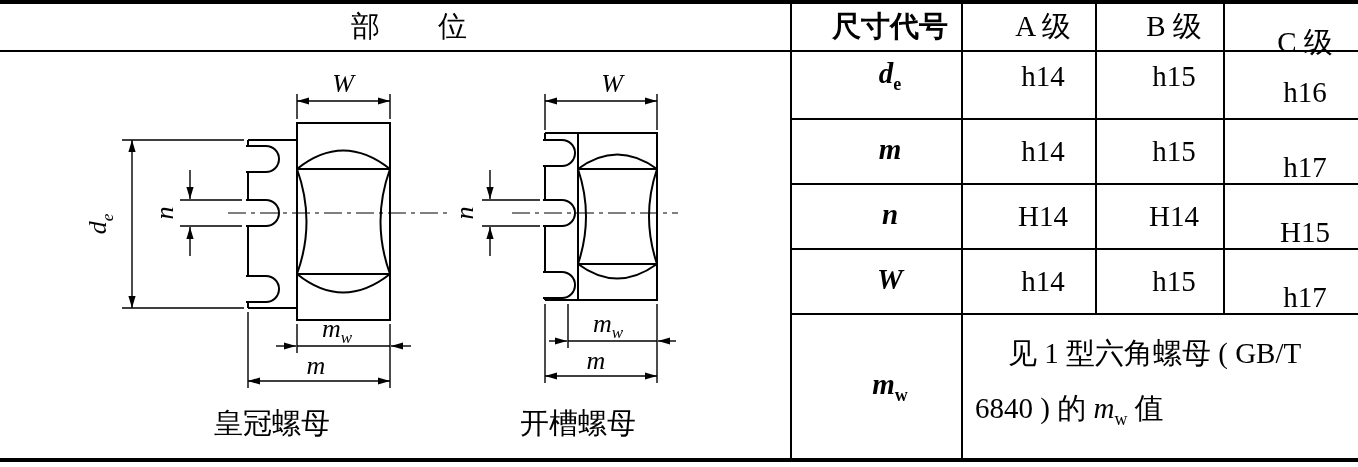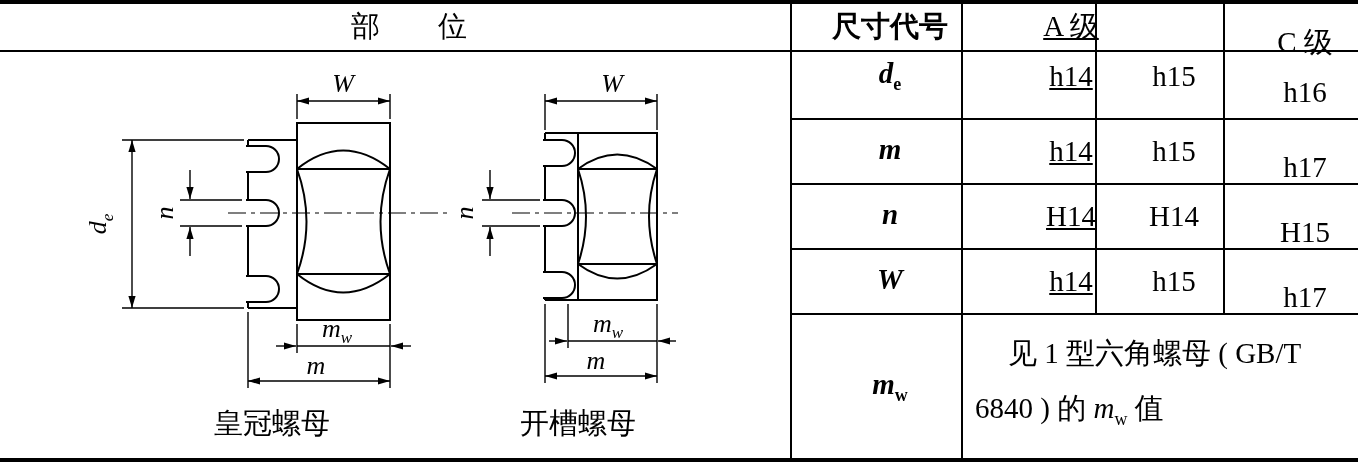--- a/index.html
+++ b/index.html
@@ -8,21 +8,21 @@
     position:relative; width:1358px; height:467px; background:#fff;
     font-family:"Liberation Serif","DejaVu Serif",serif; color:#000; overflow:hidden;
   }
   .hline,.vline { position:absolute; background:#000; }
   .cell {
     position:absolute; display:flex; align-items:center; justify-content:center;
     font-size:29px;
     padding-left:28px;
   }
   .c0 { left:790px; width:172px;font-weight:bold; }
-  .c1 { left:990px; width:134px;text-decoration:underline; }
+  .c1 { left:962px; width:134px; }
   .c2 { left:1096px; width:128px; }
   .c3 { left:1224px; width:134px;margin-top:16px; }
   .rh { top:4px;  height:46px; }
   .r1 { top:52px;  height:48px;border-radius:13px; }
   .r2 { top:120px; height:63px; }
   .r3 { top:185px; height:63px; }
   .r4 { top:250px; height:63px; }
   .r5 { top:315px; height:143px; }
   .math i { font-style:italic; font-family:"Liberation Serif","DejaVu Serif",serif; }
   sub { font-size:0.62em; }
@@ -52,20 +52,21 @@
   <div class="hline" style="left:790px;top:313px;width:568px;height:2px"></div>
   <div class="hline" style="left:0;top:458px;width:1358px;height:4px"></div>
   <div class="vline" style="left:790px;top:0;width:2px;height:462px"></div>
   <div class="vline" style="left:961px;top:0;width:2px;height:462px"></div>
   <div class="vline" style="left:1095px;top:0;width:2px;height:315px"></div>
   <div class="vline" style="left:1223px;top:0;width:2px;height:315px"></div>
 
   <div class="cell rh" style="left:0;width:790px">部　　位</div>
   <div class="cell rh c0">尺寸代号</div>
   <div class="cell rh c1">A 级</div>
+  <div class="cell rh c2">B 级</div>
   <div class="cell rh c3">C 级</div>
 
   <div class="cell c0 r1">
     <span class="math"><i>d</i><sub>e</sub></span>
   </div>
   <div class="cell c1 r1">h14</div>
   <div class="cell c2 r1">h15</div>
   <div class="cell c3 r1">h16</div>
 
   <div class="cell c0 r2">

